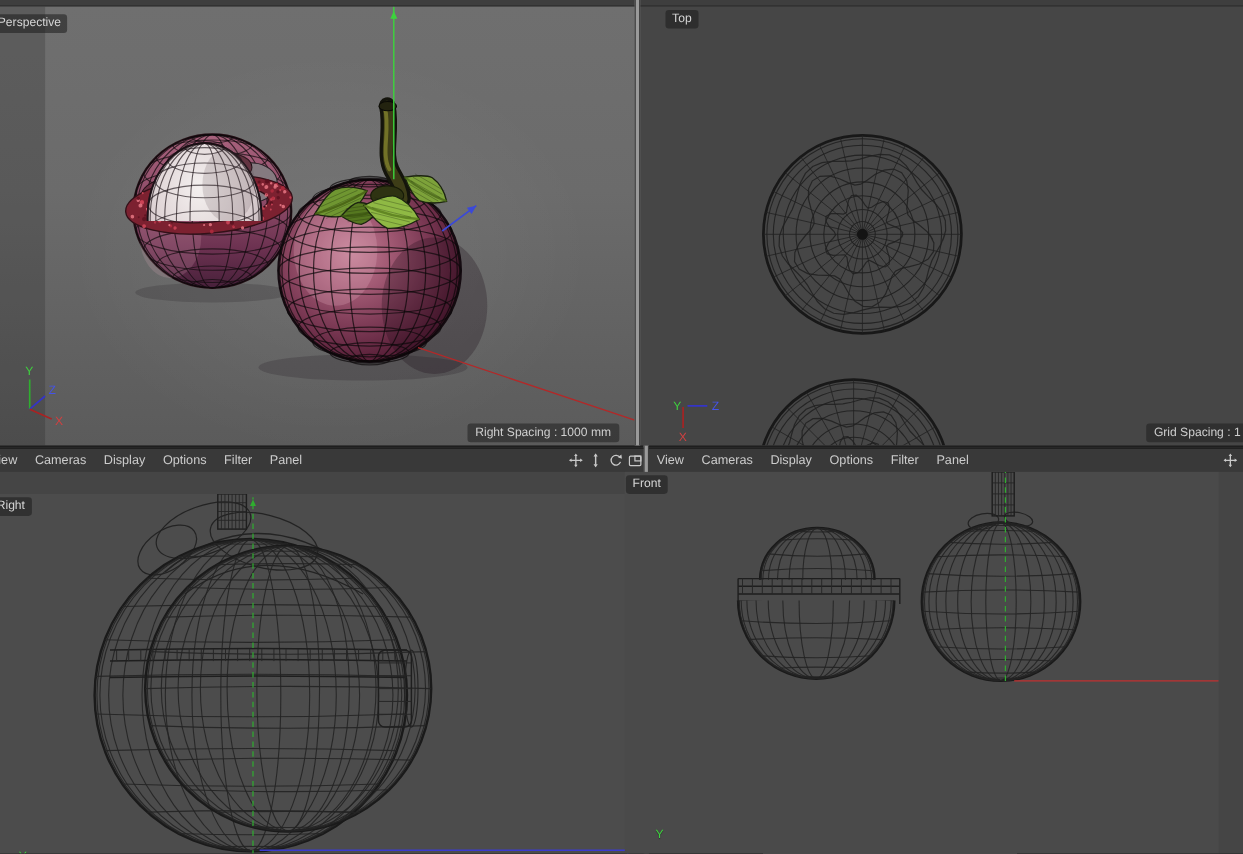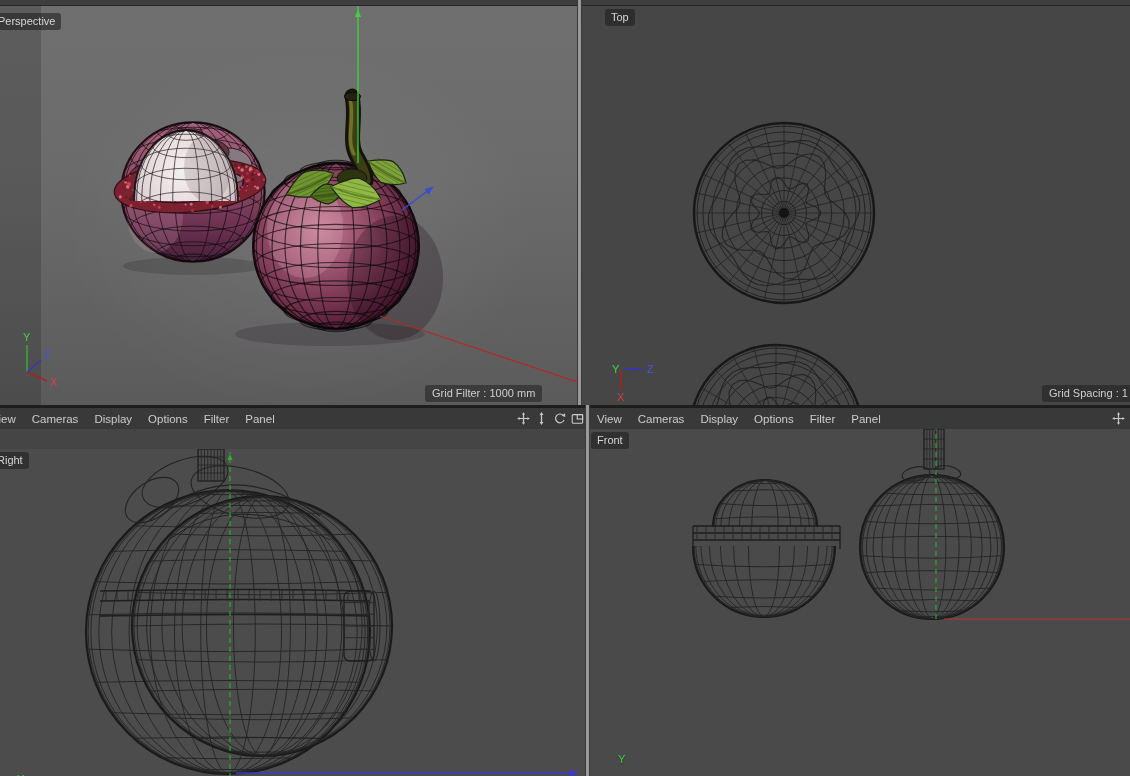--- a/index.html
+++ b/index.html
@@ -323,21 +323,21 @@
         <g>
           <line x1="27" y1="372" x2="27" y2="345" stroke="#2fae2f" stroke-width="1.5"></line>
           <line x1="27" y1="372" x2="41" y2="360" stroke="#3434c8" stroke-width="1.5"></line>
           <line x1="27" y1="372" x2="47" y2="381" stroke="#aa2222" stroke-width="1.5"></line>
           <text x="23" y="341" fill="#3ed43e" font-size="11" font-family="Liberation Sans, sans-serif">Y</text>
           <text x="44" y="358" fill="#4553e8" font-size="11" font-family="Liberation Sans, sans-serif">Z</text>
           <text x="50" y="386" fill="#d24040" font-size="11" font-family="Liberation Sans, sans-serif">X</text>
         </g>
       </svg>
     <div class="chip" style="left:-8px;top:7px;">Perspective</div>
-    <div class="gridchip" style="left:425px;top:379px;">Grid Filter : 1000 mm</div>
+    <div class="gridchip" style="left:425px;top:379px;">Right Spacing : 1000 mm</div>
   </div>
 
   <div class="vp" id="vp-top" style="left:582px;top:6px;width:548px;height:399px;">
     <svg id="svgT" width="548" height="399" viewBox="582 6 548 399">
         <g>
           <circle cx="784" cy="213" r="90" fill="none" stroke="#181818" stroke-width="2.5"></circle>
           <circle cx="784" cy="213" r="86.85" fill="none" stroke="#202020" stroke-width="1" opacity="0.9"></circle>
           <circle cx="784" cy="213" r="81" fill="none" stroke="#202020" stroke-width="1" opacity="0.9"></circle>
           <circle cx="784" cy="213" r="72" fill="none" stroke="#202020" stroke-width="1" opacity="0.9"></circle>
           <circle cx="784" cy="213" r="60.300000000000004" fill="none" stroke="#202020" stroke-width="1" opacity="0.9"></circle>
@@ -584,21 +584,21 @@
         <ellipse cx="374" cy="606" rx="6" ry="35" fill="none" stroke="#232323" stroke-width="1"></ellipse>
         <line x1="230" y1="758" x2="230" y2="432" stroke="#2fae2f" stroke-width="1.1" stroke-dasharray="5,4"></line>
         <polygon points="0,0 -6,2.7 -6,-2.7" fill="#2fae2f" transform="translate(230,434) rotate(-90)"></polygon>
         <line x1="236" y1="753" x2="578" y2="753" stroke="#3a3ad0" stroke-width="1.3"></line>
         <polygon points="0,0 -8,3.6 -8,-3.6" fill="#3a3ad0" transform="translate(578,753) rotate(0)"></polygon>
       </svg>
     <div class="chip" style="left:-9px;top:3px;">Right</div>
     <div class="ylabel" style="left:17px;top:324px;">Y</div>
   </div>
 
-  <div class="vp" id="vp-front" style="left:590px;top:429px;width:540px;height:347px;">
+  <div class="vp" id="vp-front" style="left:568px;top:429px;width:540px;height:347px;">
     <svg id="svgF" width="540" height="347" viewBox="590 429 540 347">
         <defs>
           <clipPath id="fClipTop">
             <rect x="590" y="429" width="540" height="98"></rect>
           </clipPath>
           <clipPath id="fClipBot">
             <rect x="590" y="546" width="540" height="230"></rect>
           </clipPath>
         </defs>
         <g clip-path="url(#fClipTop)">

